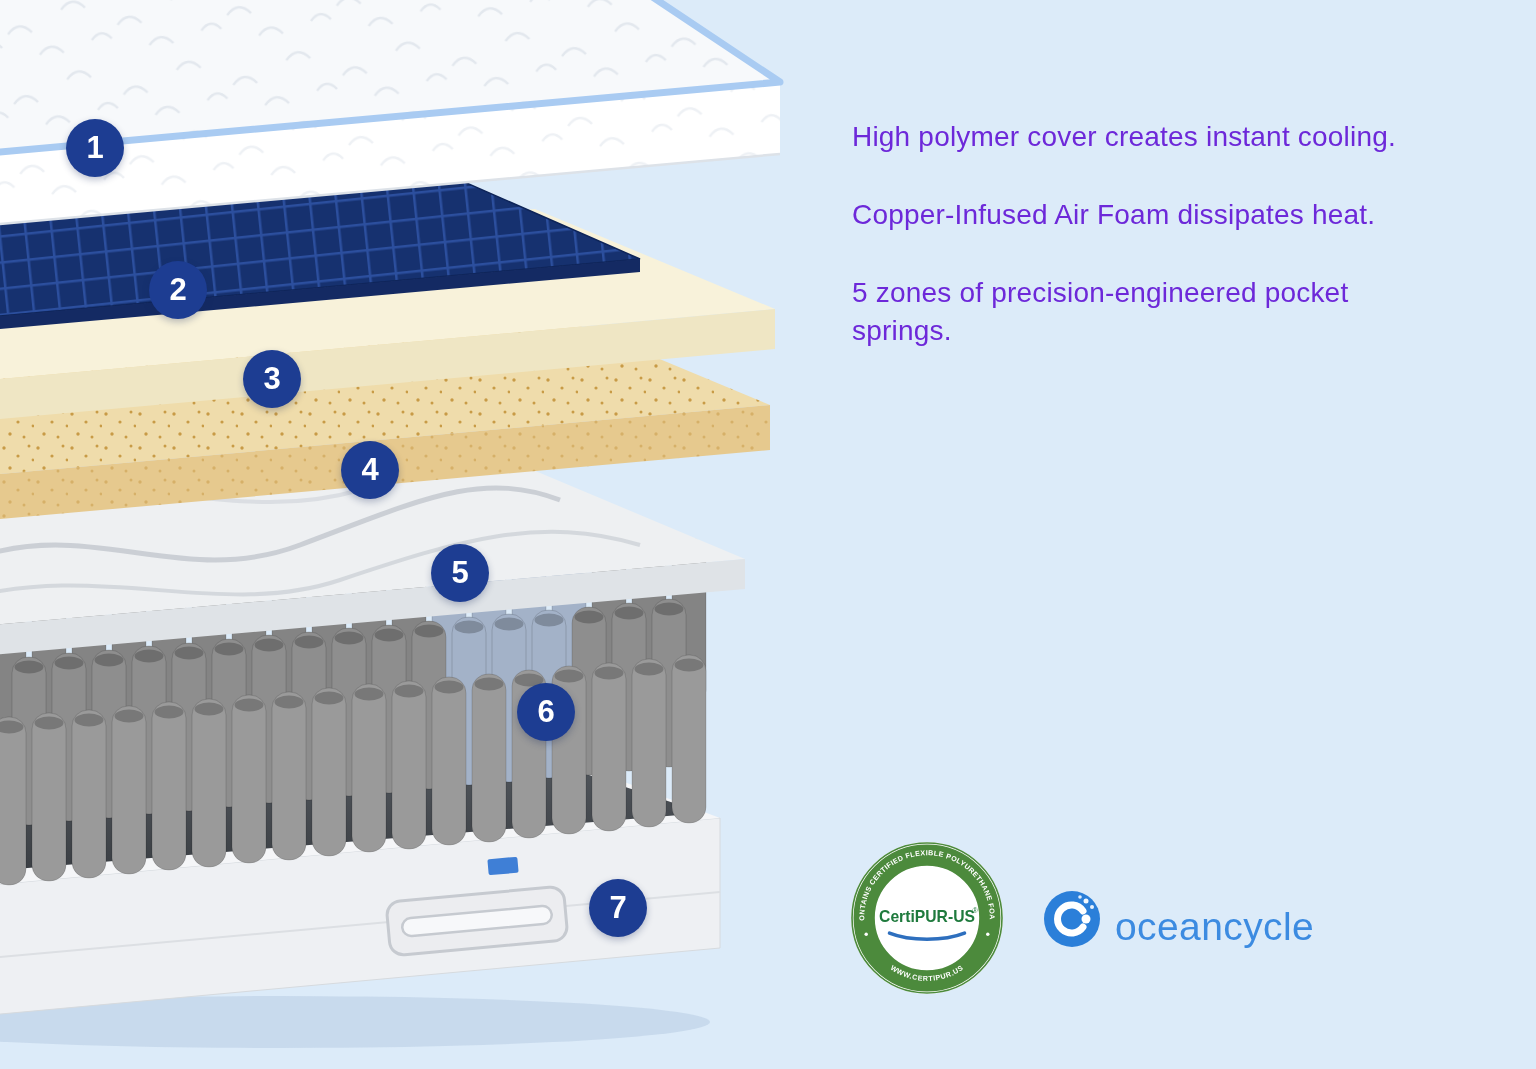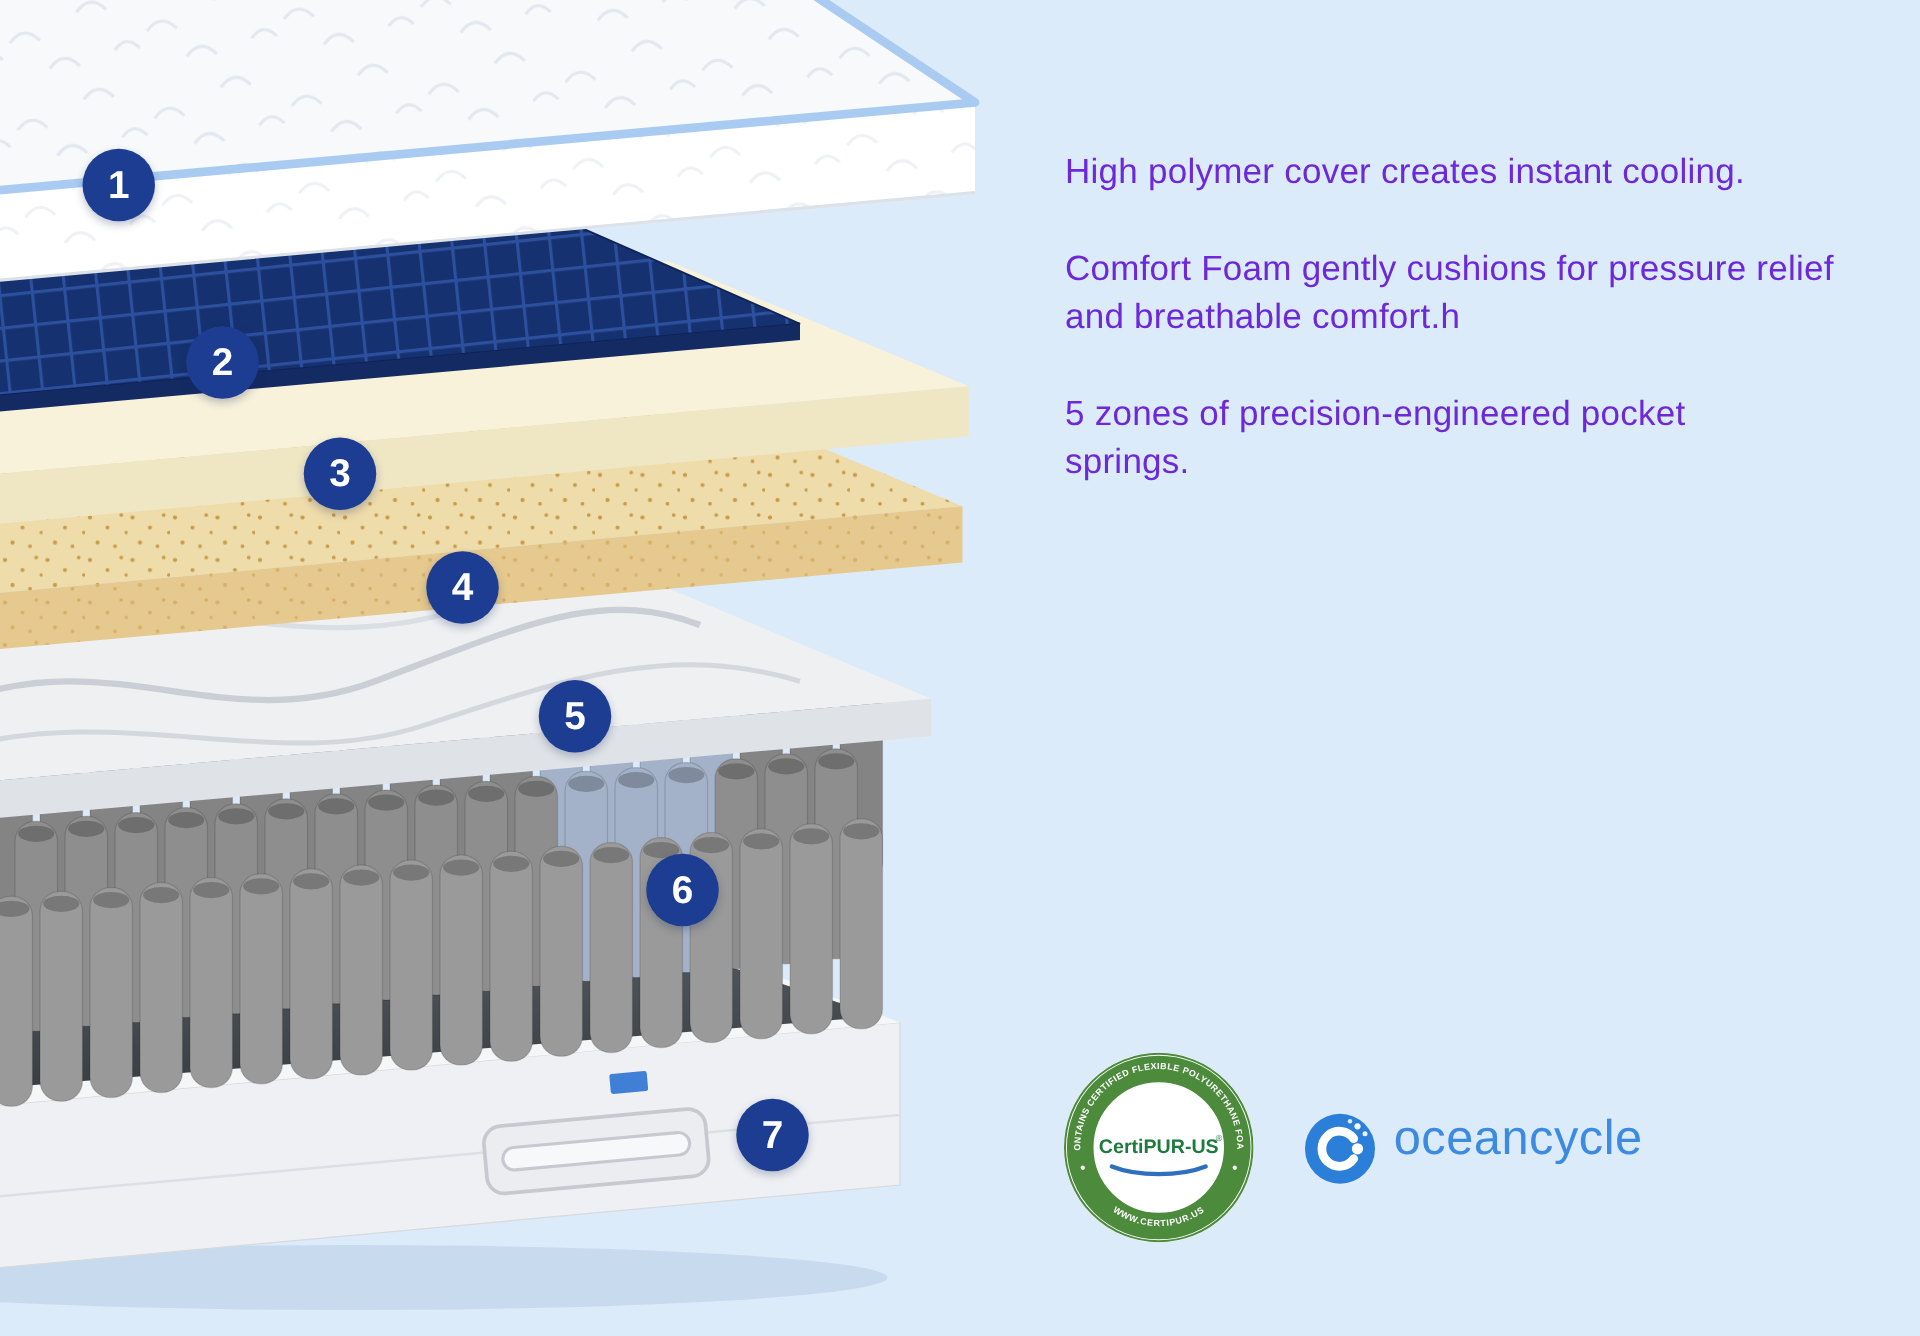--- a/index.html
+++ b/index.html
@@ -10,21 +10,21 @@
   }
   .illustration{position:absolute;left:0;top:0;}
   .badge{
     position:absolute;width:58px;height:58px;border-radius:50%;
     background:#1d3d92;color:#ffffff;display:flex;align-items:center;justify-content:center;
     font-size:31px;font-weight:700;box-shadow:0 3px 7px rgba(20,40,90,.28);
   }
   .descriptions{position:absolute;left:852px;top:118px;width:662px;color:#6d28d9;}
   .desc{font-size:28px;line-height:38px;margin:0 0 40px 0;font-weight:500;letter-spacing:.2px;}
   .certipur-seal{position:absolute;left:851px;top:842px;}
-  .oceancycle{position:absolute;left:1042px;top:889px;display:flex;align-items:flex-start;gap:13px;}
+  .oceancycle{position:absolute;left:1042px;top:889px;display:flex;align-items:flex-end;gap:13px;}
   .oc-word{font-size:39px;color:#3c8be1;font-weight:500;letter-spacing:.4px;}
 </style>
 </head>
 <body>
 
 <div class="stage">
 
   <svg class="illustration" width="820" height="1069" viewBox="0 0 820 1069" xmlns="http://www.w3.org/2000/svg">
     <defs>
       <linearGradient id="baseTop" x1="0" y1="0" x2="0" y2="1">
@@ -171,21 +171,21 @@
   <div class="badge" style="left:66px;top:119px">1</div>
   <div class="badge" style="left:149px;top:261px">2</div>
   <div class="badge" style="left:243px;top:350px">3</div>
   <div class="badge" style="left:341px;top:441px">4</div>
   <div class="badge" style="left:431px;top:544px">5</div>
   <div class="badge" style="left:517px;top:683px">6</div>
   <div class="badge" style="left:589px;top:879px">7</div>
 
   <div class="descriptions">
     <p class="desc">High polymer cover creates instant cooling.</p>
-    <p class="desc" style="max-width:640px">Comfort Foam gently cushions for pressure relief and breathable comfort.h</p>
+    <p class="desc">Copper-Infused Air Foam dissipates heat.</p>
     <p class="desc" style="max-width:600px">5 zones of precision-engineered pocket springs.</p>
   </div>
 
   <svg class="certipur-seal" width="152" height="152" viewBox="0 0 150 150" xmlns="http://www.w3.org/2000/svg">
     <defs>
       <path id="ringTop" d="M 13 75 A 62 62 0 0 1 137 75" fill="none"></path>
       <path id="ringBottom" d="M 22.4 107.9 A 62 62 0 0 0 127.6 107.9" fill="none"></path>
     </defs>
     <circle cx="75" cy="75" r="75" fill="#ffffff"></circle>
     <circle cx="75" cy="75" r="74" fill="none" stroke="#4c8a3c" stroke-width="1.6"></circle>

